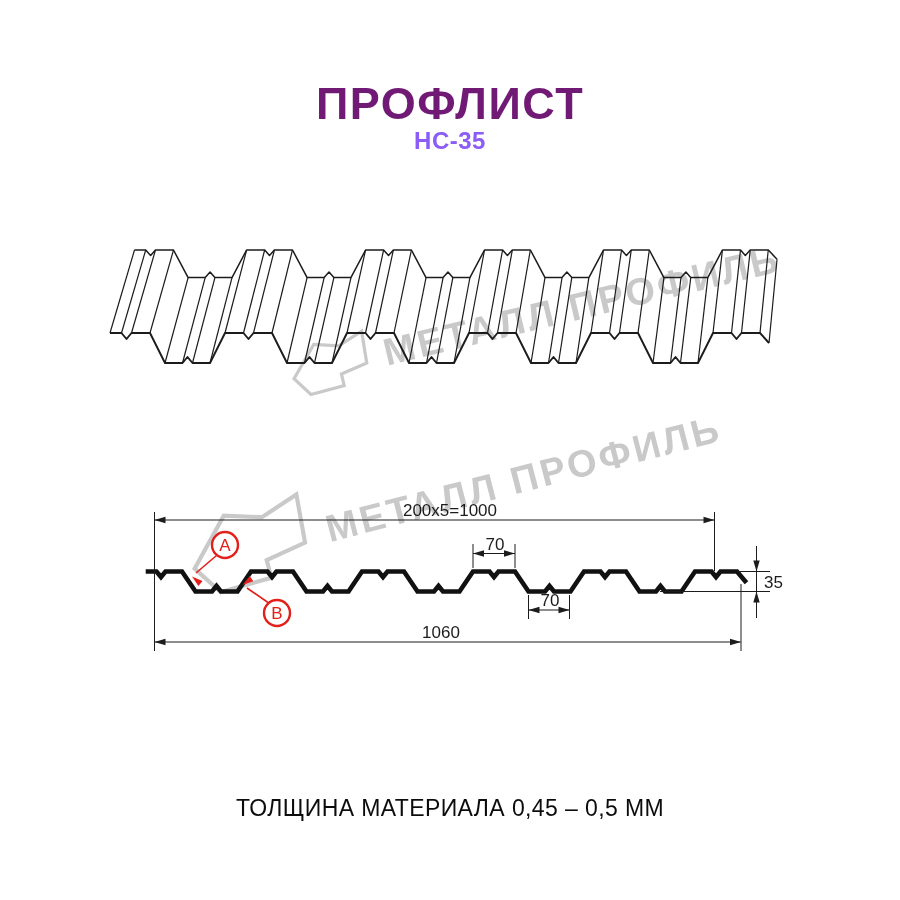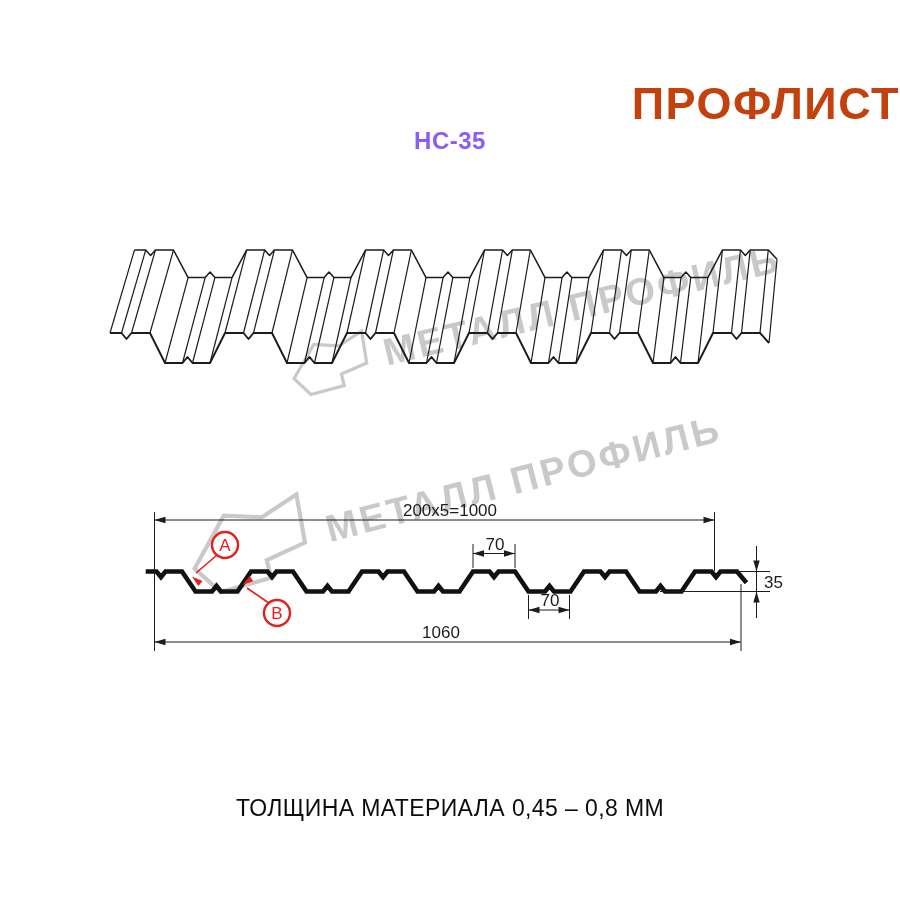--- a/index.html
+++ b/index.html
@@ -1,19 +1,19 @@
 <!DOCTYPE html>
 <html><head>
 <meta charset="utf-8">
 <style>
   html,body{margin:0;padding:0;background:#fff;}
   .page{position:relative;width:900px;height:900px;background:#fff;overflow:hidden;
         font-family:"Liberation Sans",sans-serif;}
-  .title{position:absolute;top:78px;left:0;width:900px;text-align:right;
-         font-size:45px;font-weight:800;letter-spacing:1.5px;color:#c2410c;}
+  .title{position:absolute;top:78px;left:0;width:900px;text-align:center;
+         font-size:45px;font-weight:800;letter-spacing:1.5px;color:#701a75;}
   .subtitle{position:absolute;top:127px;left:0;width:900px;text-align:center;
          font-size:24px;font-weight:600;letter-spacing:0.5px;color:#8b5cf6;}
   .footer{position:absolute;top:795px;left:0;width:900px;text-align:center;
          font-size:23px;font-weight:500;letter-spacing:0.4px;color:#0c0c0c;}
   svg{position:absolute;left:0;top:0;}
   .dimtext{font-family:"Liberation Sans",sans-serif;font-size:17px;fill:#1c1c1c;}
   .callout{font-family:"Liberation Sans",sans-serif;font-size:17px;font-weight:500;}
   .wmtext{font-family:"Liberation Sans",sans-serif;font-size:38px;font-weight:700;letter-spacing:3px;}
 </style>
 </head>
@@ -132,14 +132,14 @@
         <line x1="216.5" y1="555.5" x2="196" y2="573" stroke="#e2201c" stroke-width="1.6"></line>
         <polygon points="192.0,576.5 202.5,581.1 198.4,586.0" fill="#e2201c"></polygon>
         <circle cx="277" cy="613" r="13" fill="none" stroke="#e2201c" stroke-width="2.4"></circle>
         <line x1="268" y1="602.5" x2="247" y2="588" stroke="#e2201c" stroke-width="1.6"></line>
         <polygon points="242.5,585.0 249.7,576.1 253.3,581.3" fill="#e2201c"></polygon>
       </g>
     <text class="callout" id="calloutA" x="225" y="551" text-anchor="middle" fill="#e2201c">A</text>
     <text class="callout" id="calloutB" x="277" y="619" text-anchor="middle" fill="#e2201c">B</text>
   </svg>
 
-  <div class="footer">ТОЛЩИНА МАТЕРИАЛА 0,45 – 0,8 ММ</div>
+  <div class="footer">ТОЛЩИНА МАТЕРИАЛА 0,45 – 0,5 ММ</div>
 </div>
 
 </body></html>

